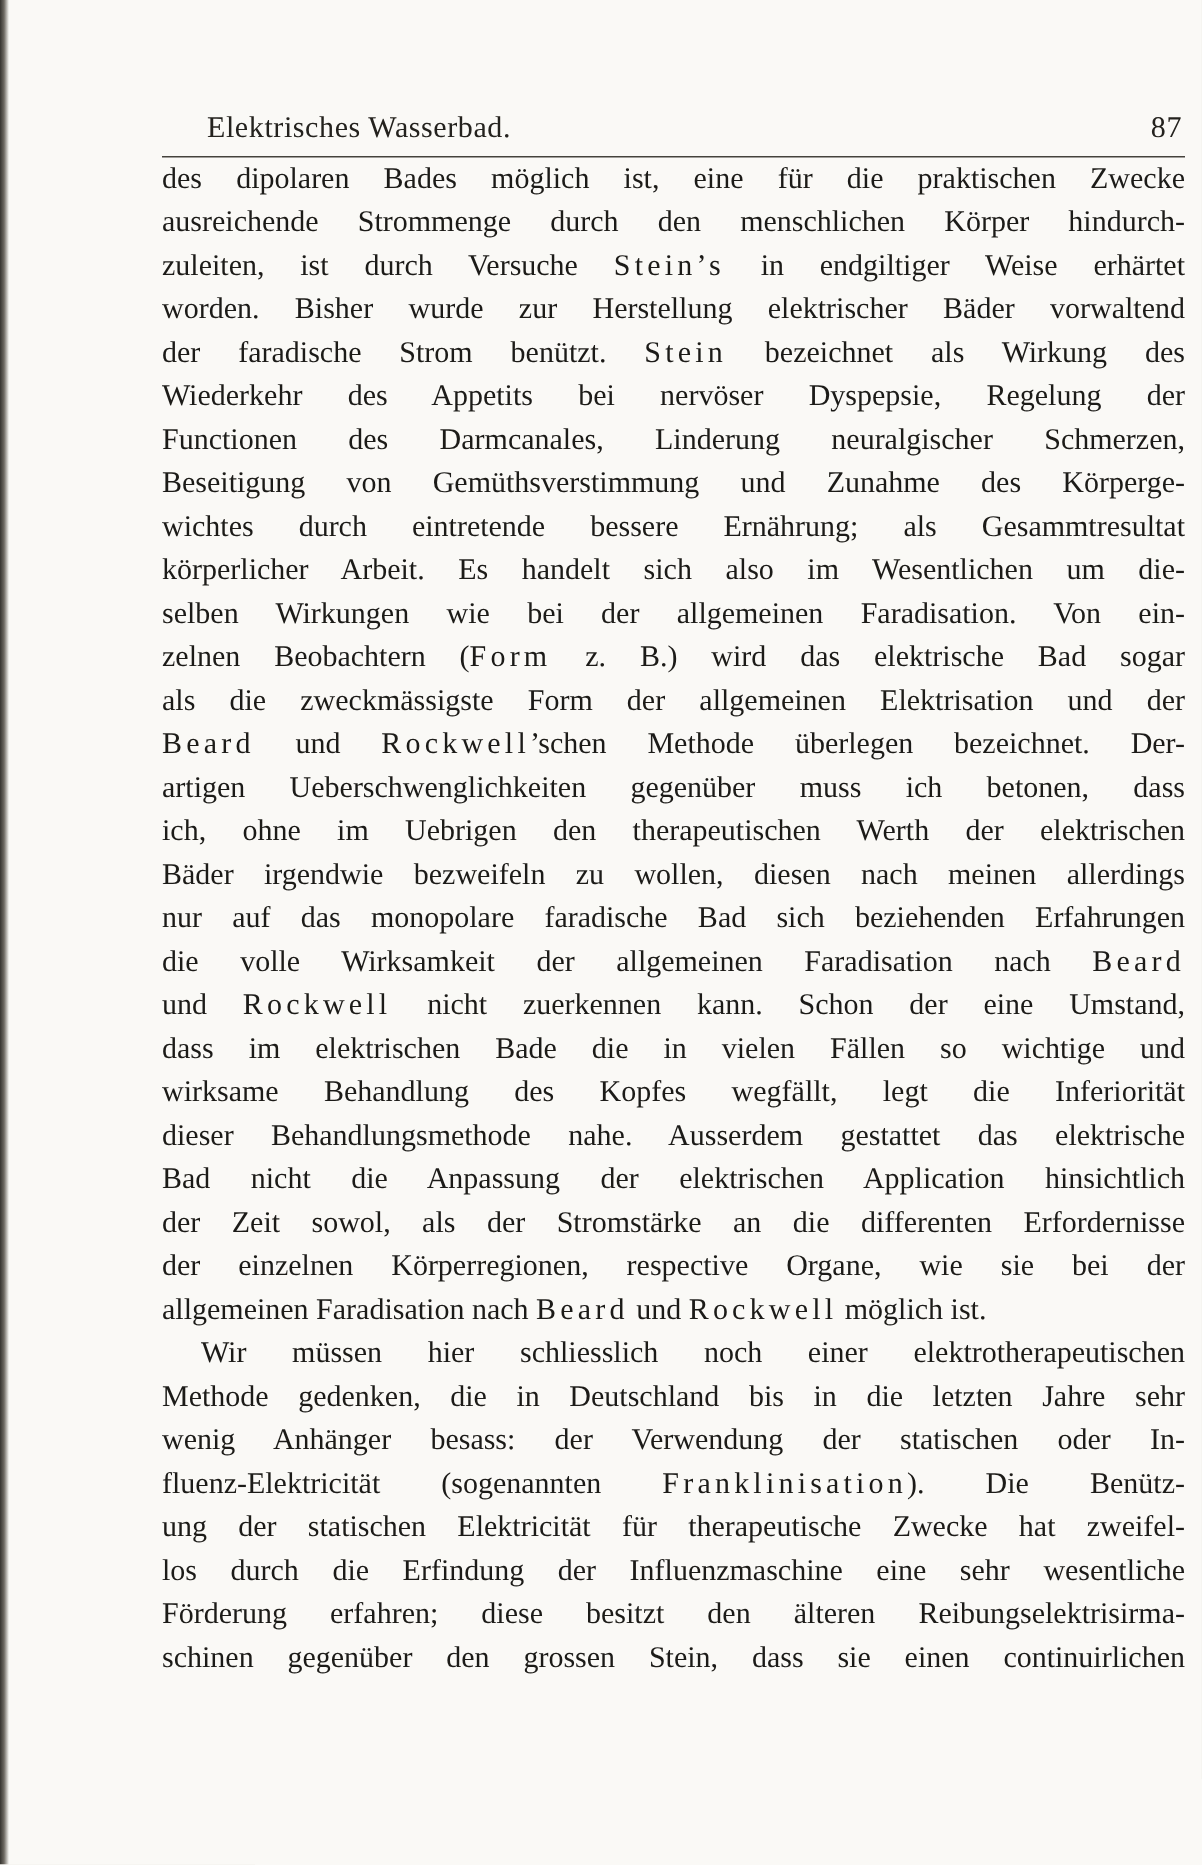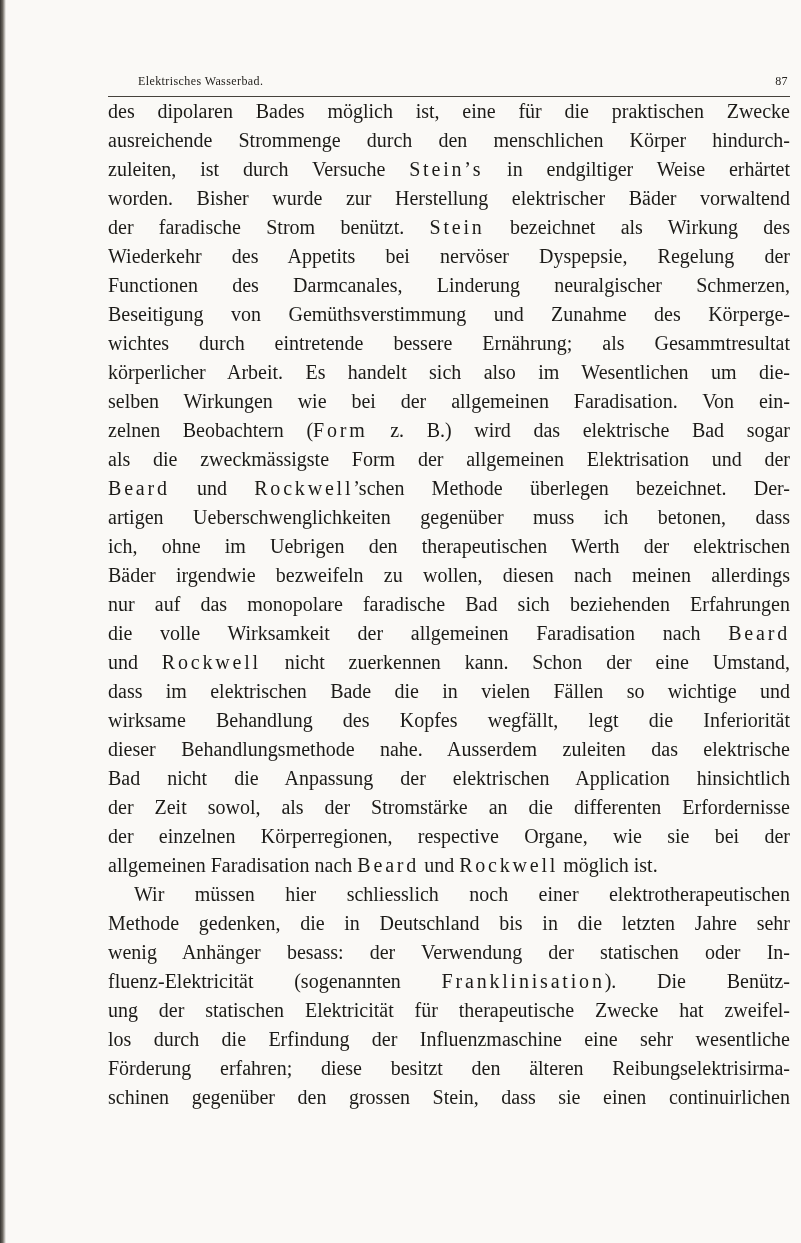--- a/index.html
+++ b/index.html
@@ -27,21 +27,21 @@
     position: absolute;
     left: 108px;
     top: 74px;
     width: 682px;
   }
 
   .running-header {
     display: flex;
     justify-content: space-between;
     align-items: flex-start;
-    font-size: 12px;
+    font-size: 20px;
     letter-spacing: 0.4px;
     color: #24221e;
   }
   .running-header .title { margin-left: 30px; }
   .running-header .pagenum { margin-right: 2px; }
 
   .header-rule {
     margin-top: 7px;
     border-bottom: 1.3px solid #45423c;
   }
@@ -93,21 +93,21 @@
         <div class="line just"><span>als die zweckmässigste Form der allgemeinen Elektrisation und der</span></div>
         <div class="line just"><span class="sperr">Beard</span><span> und </span><span class="sperr">Rockwell</span><span>’schen Methode überlegen bezeichnet. Der-</span></div>
         <div class="line just"><span>artigen Ueberschwenglichkeiten gegenüber muss ich betonen, dass</span></div>
         <div class="line just"><span>ich, ohne im Uebrigen den therapeutischen Werth der elektrischen</span></div>
         <div class="line just"><span>Bäder irgendwie bezweifeln zu wollen, diesen nach meinen allerdings</span></div>
         <div class="line just"><span>nur auf das monopolare faradische Bad sich beziehenden Erfahrungen</span></div>
         <div class="line just"><span>die volle Wirksamkeit der allgemeinen Faradisation nach </span><span class="sperr">Beard</span></div>
         <div class="line just"><span>und </span><span class="sperr">Rockwell</span><span> nicht zuerkennen kann. Schon der eine Umstand,</span></div>
         <div class="line just"><span>dass im elektrischen Bade die in vielen Fällen so wichtige und</span></div>
         <div class="line just"><span>wirksame Behandlung des Kopfes wegfällt, legt die Inferiorität</span></div>
-        <div class="line just"><span>dieser Behandlungsmethode nahe. Ausserdem zuleiten das elektrische</span></div>
+        <div class="line just"><span>dieser Behandlungsmethode nahe. Ausserdem gestattet das elektrische</span></div>
         <div class="line just"><span>Bad nicht die Anpassung der elektrischen Application hinsichtlich</span></div>
         <div class="line just"><span>der Zeit sowol, als der Stromstärke an die differenten Erfordernisse</span></div>
         <div class="line just"><span>der einzelnen Körperregionen, respective Organe, wie sie bei der</span></div>
         <div class="line"><span>allgemeinen Faradisation nach </span><span class="sperr">Beard</span><span> und </span><span class="sperr">Rockwell</span><span> möglich ist.</span></div>
         <div class="line indent just"><span>Wir müssen hier schliesslich noch einer elektrotherapeutischen</span></div>
         <div class="line just"><span>Methode gedenken, die in Deutschland bis in die letzten Jahre sehr</span></div>
         <div class="line just"><span>wenig Anhänger besass: der Verwendung der statischen oder In-</span></div>
         <div class="line just"><span>fluenz-Elektricität (sogenannten </span><span class="sperr">Franklinisation</span><span>). Die Benütz-</span></div>
         <div class="line just"><span>ung der statischen Elektricität für therapeutische Zwecke hat zweifel-</span></div>
         <div class="line just"><span>los durch die Erfindung der Influenzmaschine eine sehr wesentliche</span></div>

